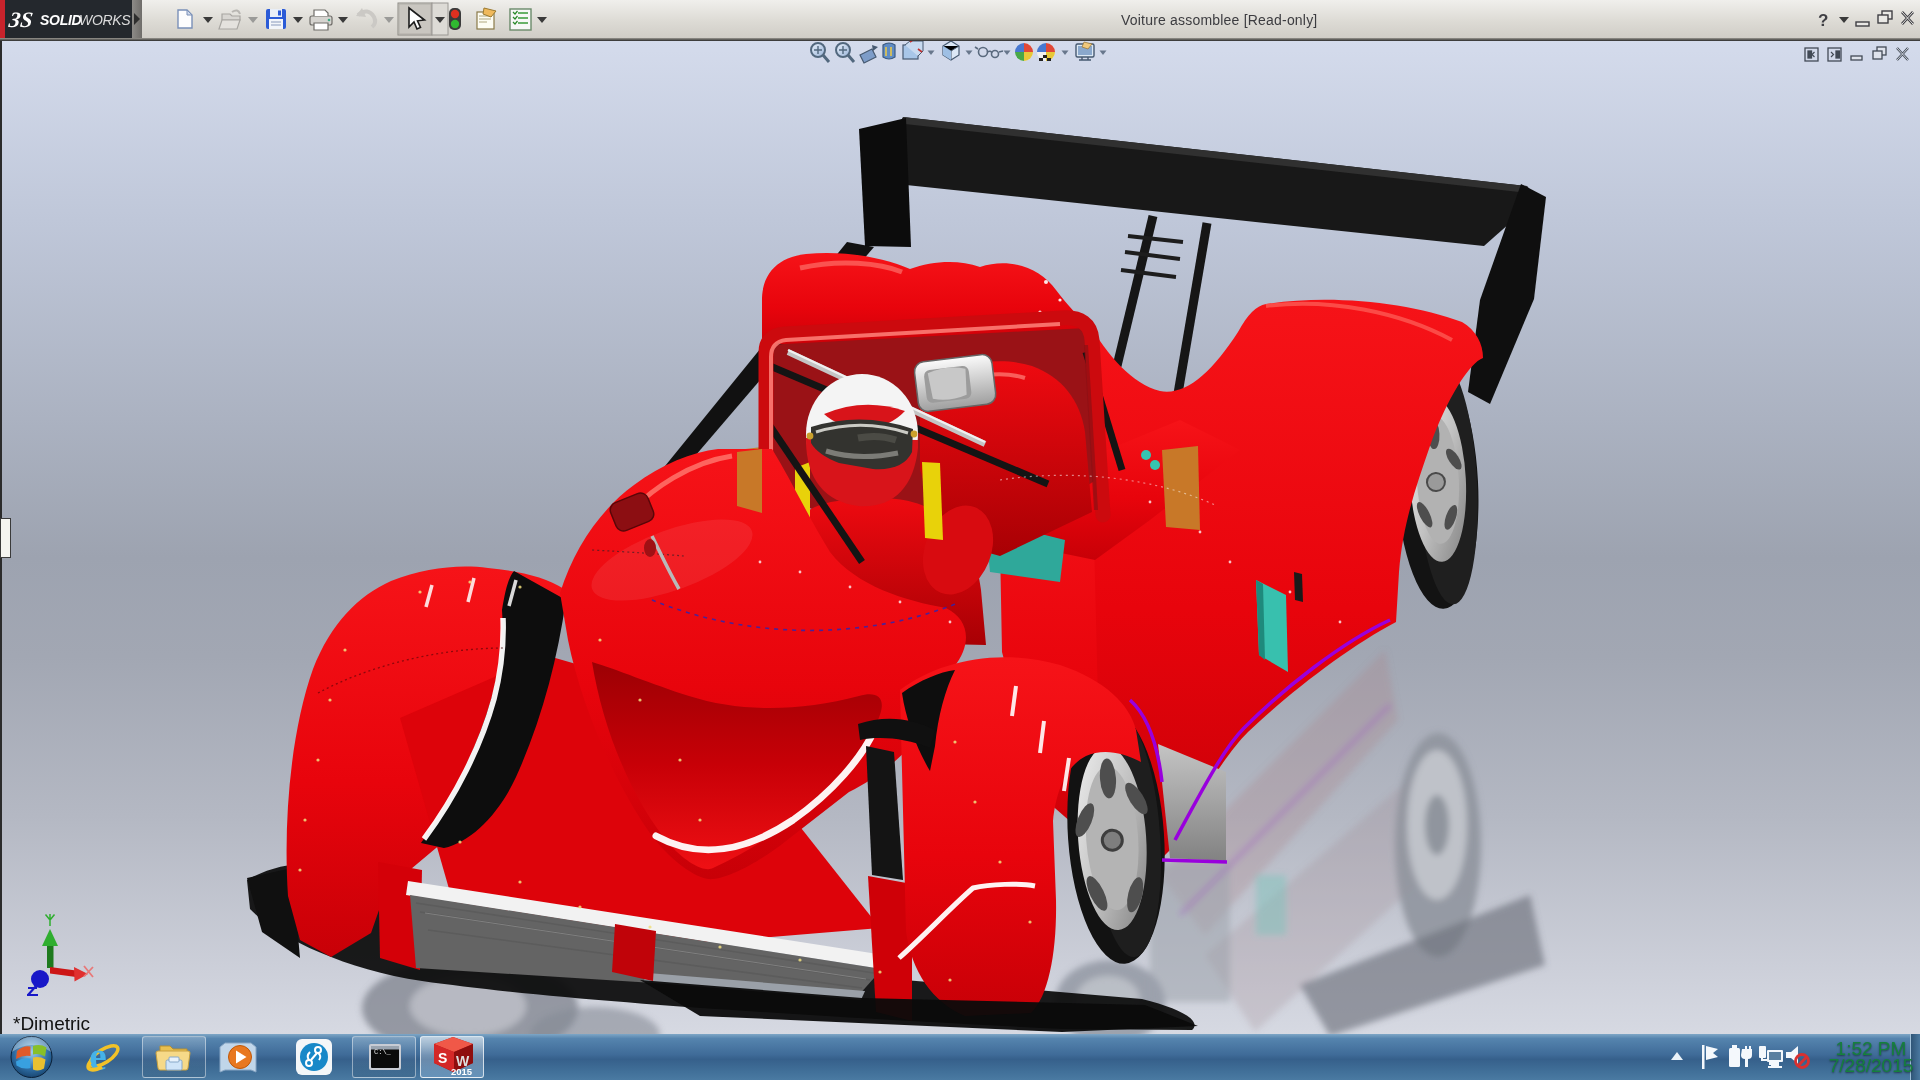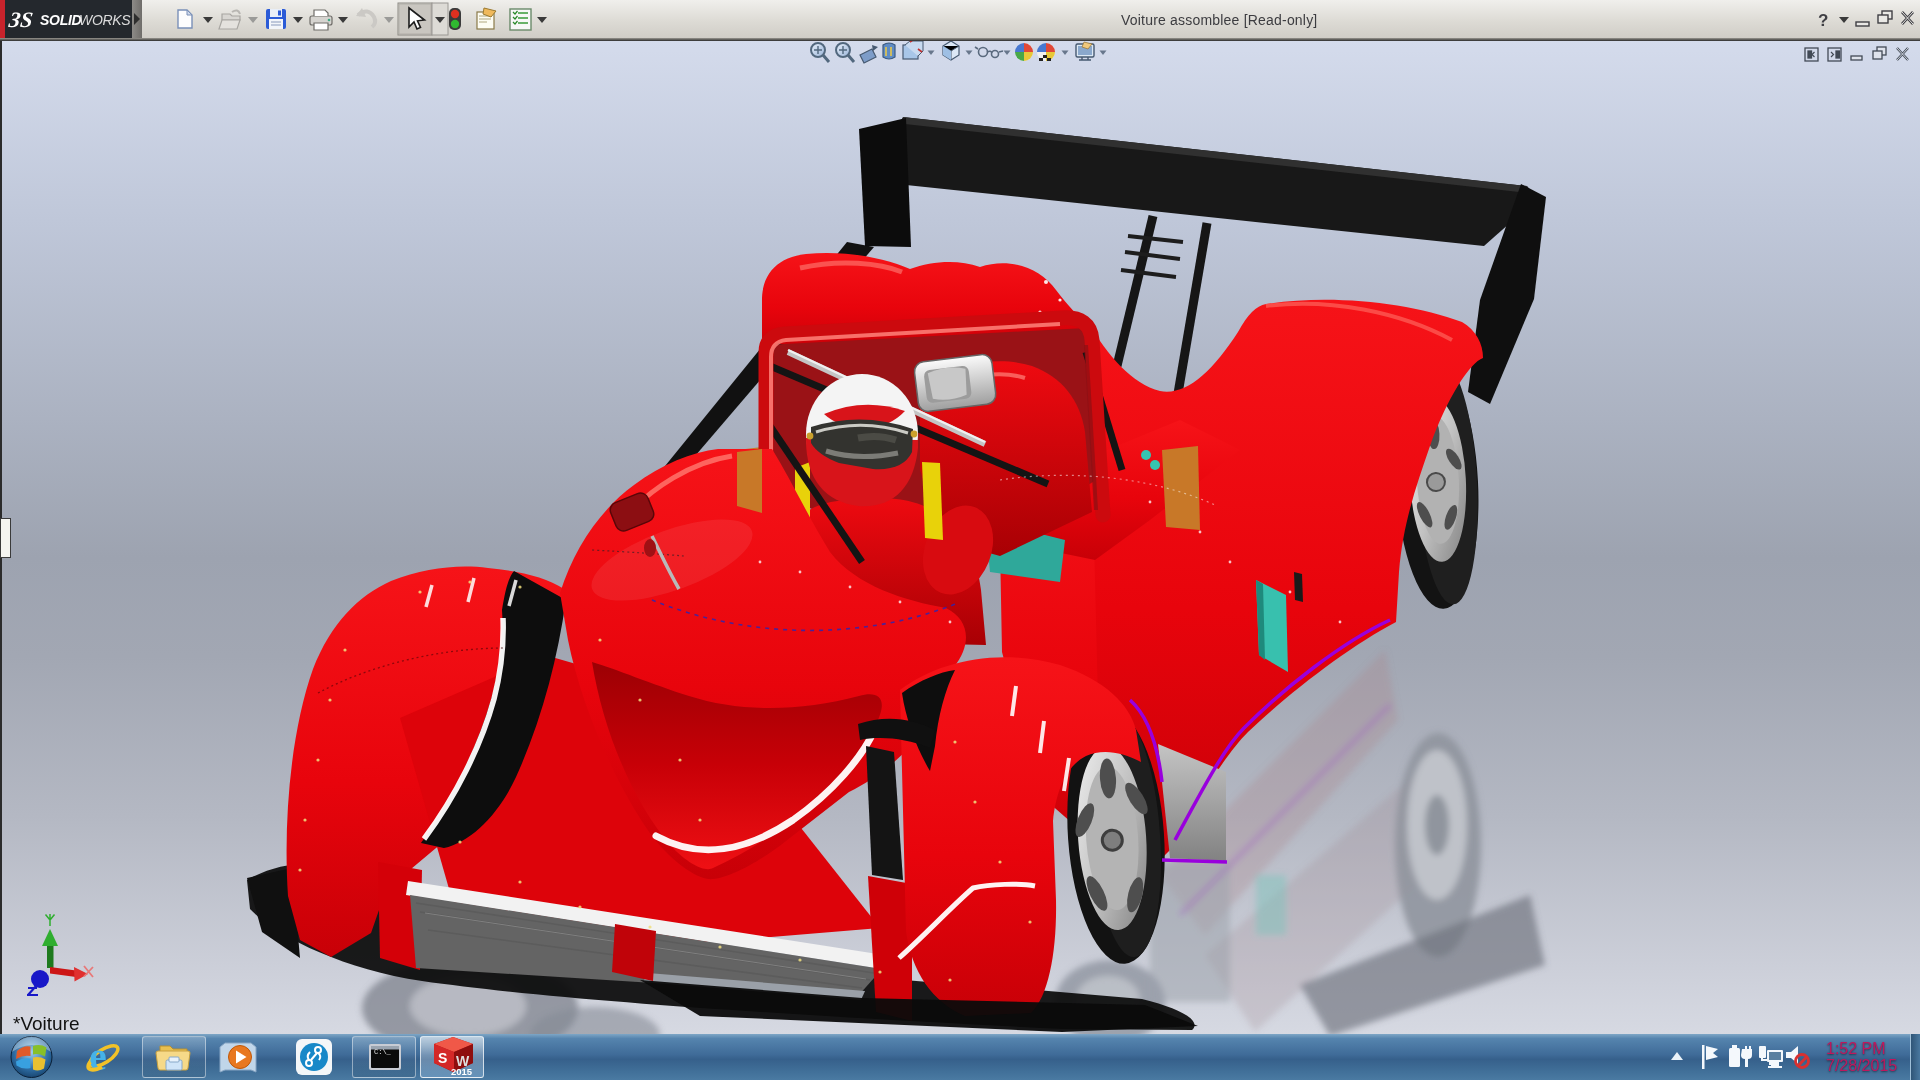--- a/index.html
+++ b/index.html
@@ -8,21 +8,21 @@
 #tbsep{position:absolute;left:0;top:38px;width:1920px;height:3px;background:linear-gradient(#9a9892,#2b2b2b);}
 #logo{position:absolute;left:0;top:0;width:132px;height:38px;background:#24282d;}
 #logored{position:absolute;left:0;top:0;width:5px;height:38px;background:#c8232c;}
 #logoarrow{position:absolute;left:132px;top:0;width:10px;height:38px;background:linear-gradient(90deg,#8d8b88,#6f6d6a);}
 #title{position:absolute;left:1089px;top:12px;font-size:14px;color:#3c3c40;letter-spacing:0.2px;margin-left:32px;}
 #viewport{position:absolute;left:0;top:41px;width:1920px;height:993px;background:linear-gradient(#d4dbec 0%,#bfc7d9 18%,#abb2c1 38%,#9da3b0 52%,#a2a7b3 62%,#b4b8c3 78%,#cdd0da 94%,#d6d9e2 100%);}
 #vpborder{position:absolute;left:0;top:41px;width:1920px;height:993px;border-left:2px solid #2b2b2b;box-sizing:border-box;pointer-events:none;}
 #lefttab{position:absolute;left:0px;top:518px;width:9px;height:38px;background:#f4f4f0;border:1px solid #3a3a3a;}
 #dimetric{position:absolute;left:13px;top:1013px;font-size:19px;color:#111;}
 #taskbar{position:absolute;left:0;top:1034px;width:1920px;height:46px;background:linear-gradient(#7ea6c6 0%,#5584ae 10%,#3f6b98 45%,#36608b 55%,#417099 82%,#4a7aa2 100%);}
-#clock{position:absolute;left:1826px;top:1040px;width:90px;color:#be185d;font-size:16px;line-height:17px;text-shadow:0 1px 2px rgba(0,0,0,.5);}
+#clock{position:absolute;left:1826px;top:1040px;width:90px;text-align:center;color:#15803d;font-size:19px;line-height:17px;text-shadow:0 1px 2px rgba(0,0,0,.5);}
 #showdesk{position:absolute;left:1910px;top:1034px;width:10px;height:46px;background:linear-gradient(90deg,#2f5577,#49789f);border-left:1px solid #9fc0d8;box-sizing:border-box;}
 .tbtn{position:absolute;top:1036px;width:64px;height:42px;border:1px solid rgba(255,255,255,.45);border-radius:3px;background:linear-gradient(rgba(255,255,255,.22),rgba(255,255,255,.06) 45%,rgba(0,0,0,.08));box-sizing:border-box;}
 </style>
 </head>
 <body>
 <div id="viewport"></div>
 <svg class="abs" style="left:0;top:41px" width="1920" height="993" viewBox="0 41 1920 993">
 <defs>
  <linearGradient id="redv" x1="0" y1="0" x2="0" y2="1">
   <stop offset="0" stop-color="#f61318"></stop>
@@ -372,21 +372,21 @@
   <path d="M50 914 v12 M50 920 l-4.5 -5.5 M50 920 l4.5 -5.5" stroke="#2fae2f" stroke-width="1.5" fill="none"></path>
   <path d="M50 967 l26 3.5 v6.5 l-26 -3.5z" fill="#cc1616"></path>
   <path d="M88 974 l-14 -7 0.5 14.5z" fill="#e03030"></path>
   <path d="M84 966 l9 11 M93 967 l-9 9.5" stroke="#e87878" stroke-width="1.8"></path>
   <circle cx="40" cy="979" r="9" fill="#1818c8"></circle>
   <path d="M36 986 l-8 9 M28 988 h9 M27 995 h11" stroke="#1818c8" stroke-width="2.2"></path>
  </g>
 </svg>
 <div id="vpborder"></div>
 <div id="lefttab"></div>
-<div id="dimetric">*Voiture</div>
+<div id="dimetric">*Dimetric</div>
 <div id="toolbar"></div>
 <div id="tbsep"></div>
 <div id="logo"></div>
 <div id="logored"></div>
 <div id="logoarrow"></div>
 <svg class="abs" style="left:0;top:0" width="132" height="38" viewBox="0 0 132 38">
  <text x="12" y="27" font-size="22" font-style="italic" font-weight="bold" fill="#fff" font-family="Liberation Serif,serif" transform="skewX(-8)">ЗS</text>
  <text x="40" y="25" font-size="14" font-weight="bold" font-style="italic" fill="#fff" letter-spacing="-0.3">SOLID</text>
  <text x="79" y="25" font-size="14" font-style="italic" fill="#dcdcdc" letter-spacing="-0.3">WORKS</text>
 </svg>

